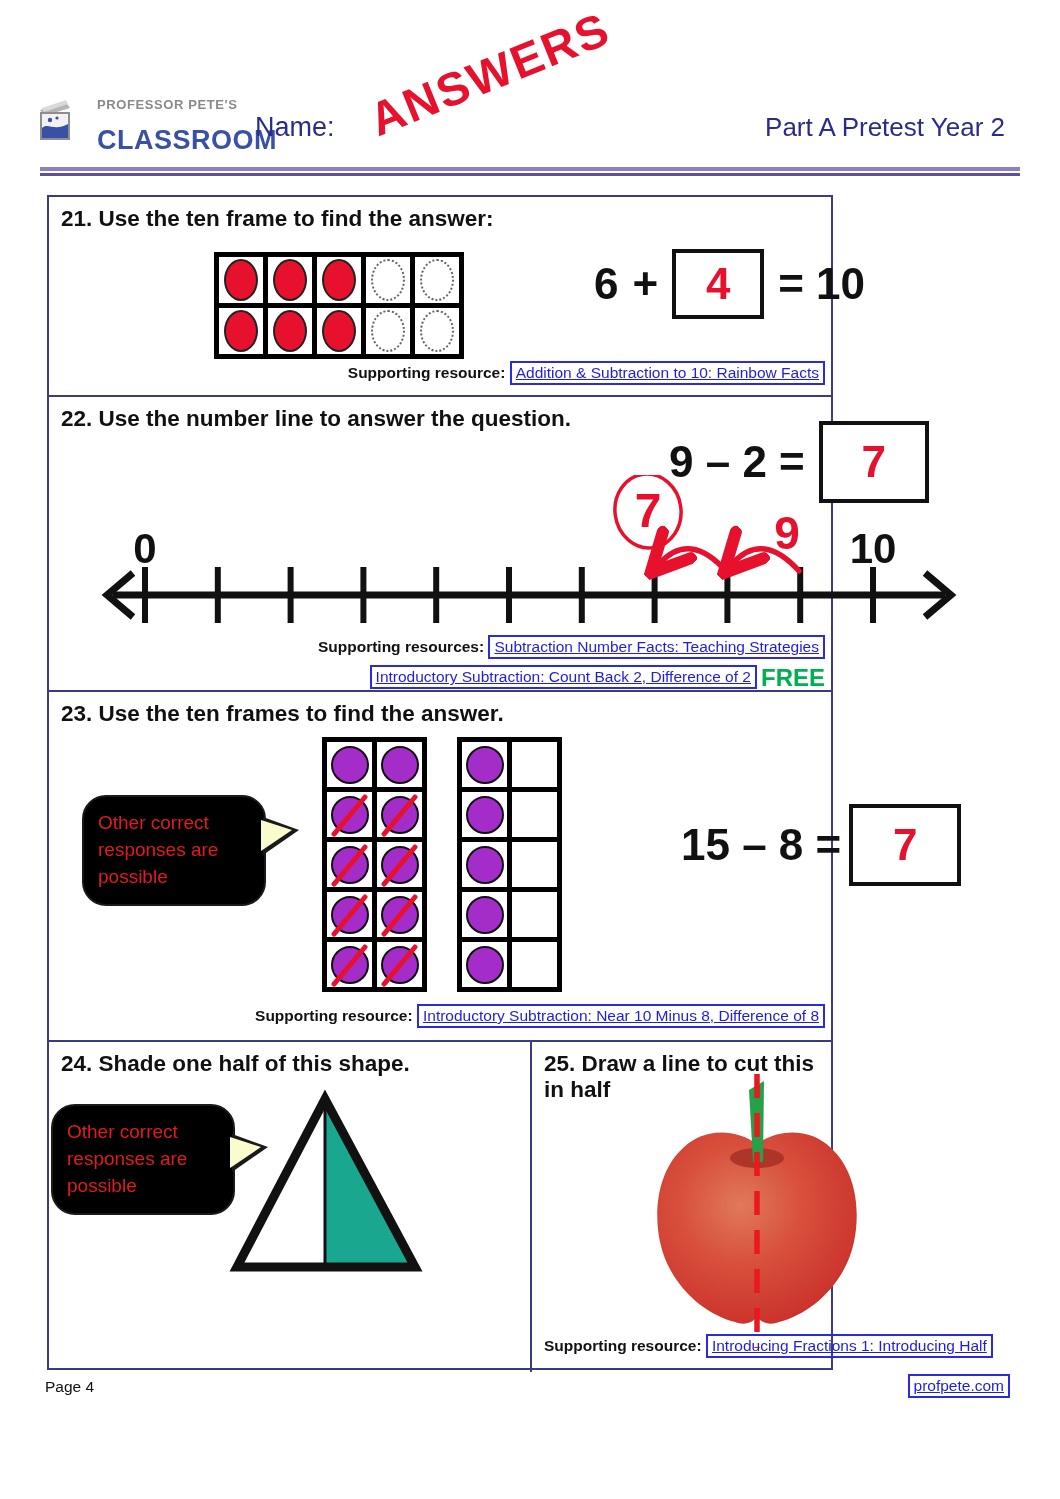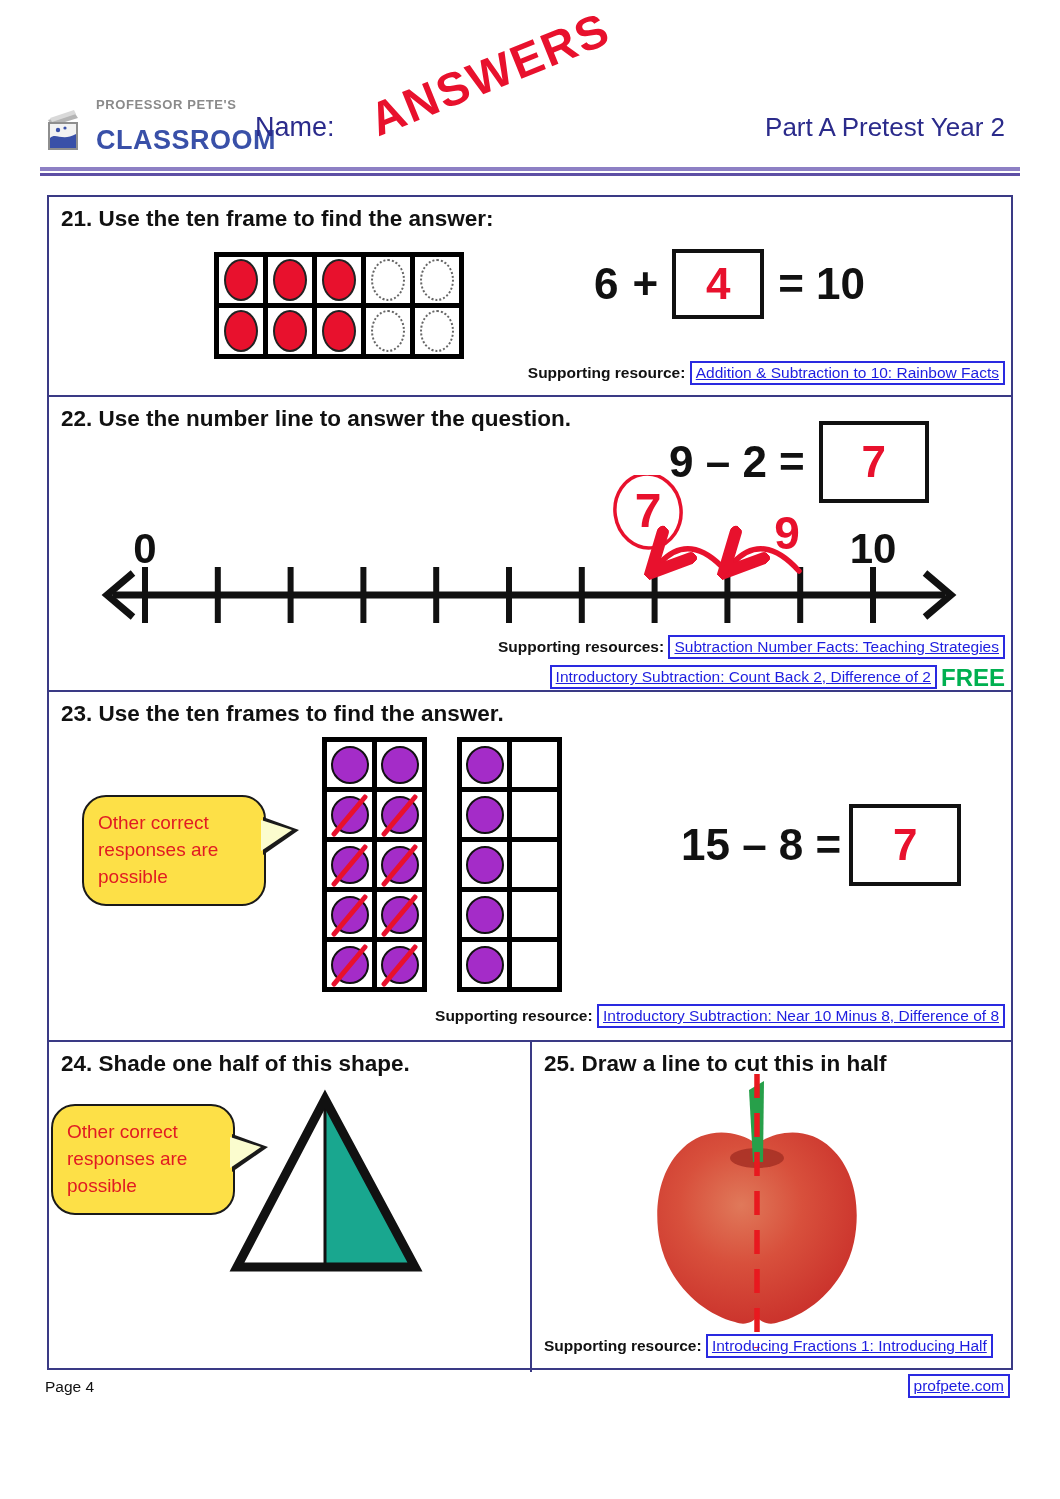--- a/index.html
+++ b/index.html
@@ -1,32 +1,32 @@
 <!DOCTYPE html>
 <html><head>
 <meta charset="utf-8">
 <style>
   html,body{margin:0;padding:0;background:#fff;}
   .page{position:relative;width:1060px;height:1499px;background:#fff;
         font-family:"Liberation Sans",sans-serif;color:#111;overflow:hidden;}
 
   
-  .logo{position:absolute;left:44px;top:98px;display:flex;align-items:flex-end;gap:8px;}
+  .logo{position:absolute;left:36px;top:98px;display:flex;align-items:flex-start;gap:17px;}
   .logo-text{line-height:1;}
   .logo-l1{font-size:13px;font-weight:bold;letter-spacing:.6px;color:#8a8a8a;}
   .logo-l2{font-size:27px;font-weight:bold;letter-spacing:.5px;color:#3950a8;margin-top:16px;}
   .name-label{position:absolute;left:255px;top:112px;font-size:27px;color:#2b2b8b;}
   .stamp{position:absolute;left:382px;top:92px;font-size:47px;font-weight:bold;color:#e8112d;
          transform:rotate(-22deg);transform-origin:left bottom;letter-spacing:2px;}
   .doc-title{position:absolute;right:55px;top:112px;font-size:26px;color:#2b2b8b;}
   .rule{position:absolute;left:40px;top:167px;width:980px;height:2px;
         border-top:4px solid #8d80c4;border-bottom:3px solid #5e4fa5;}
 
   
-  .frame{position:absolute;left:47px;top:195px;width:966px;height:1175px;
+  .frame{position:absolute;left:47px;top:195px;width:786px;height:1175px;
          border:2.5px solid #3a3a85;box-sizing:border-box;}
   .sec{position:relative;box-sizing:border-box;border-bottom:2.5px solid #3a3a85;}
   .sec21{height:200px;} .sec22{height:295px;} .sec23{height:350px;}
   .sec-bottom{position:relative;height:330px;border-bottom:none;display:flex;}
   .sec24{position:relative;width:483px;box-sizing:border-box;border-right:2.5px solid #3a3a85;}
   .sec25{position:relative;flex:1;}
   .qtitle{position:absolute;left:12px;top:9px;font-size:22.5px;font-weight:bold;}
 
   
   .tenframe{display:grid;gap:5px;padding:5px;background:#000;position:absolute;}
@@ -50,21 +50,21 @@
   .ansbox.b23{width:104px;height:74px;}
 
   
   .support{position:absolute;font-size:15.5px;white-space:nowrap;}
   .support .lbl{font-weight:bold;}
   .rlink{color:#1d1de0;text-decoration:underline;border:2px solid #2a2ae0;
          padding:1px 4px;display:inline-block;}
   .free{color:#00b050;font-weight:bold;font-size:24px;vertical-align:middle;margin-left:4px;}
 
   
-  .bubble{position:absolute;background:#fde047;border:2.5px solid #1a1a1a;border-radius:24px;
+  .bubble{position:absolute;background:#000000;border:2.5px solid #1a1a1a;border-radius:24px;
           padding:13px 14px;width:152px;font-size:19px;line-height:1.42;color:#e11b22;}
   .tail-o{position:absolute;width:0;height:0;border-top:13px solid transparent;
           border-bottom:25px solid transparent;border-left:36px solid #1a1a1a;}
   .tail-i{position:absolute;width:0;height:0;border-top:10px solid transparent;
           border-bottom:21px solid transparent;border-left:31px solid #fbfcce;}
 
   
   .page-num{position:absolute;left:45px;top:1378px;font-size:15.5px;}
   .site{position:absolute;right:50px;top:1374px;font-size:15.5px;padding-left:48px;}
   svg text{font-family:"Liberation Sans",sans-serif;}

